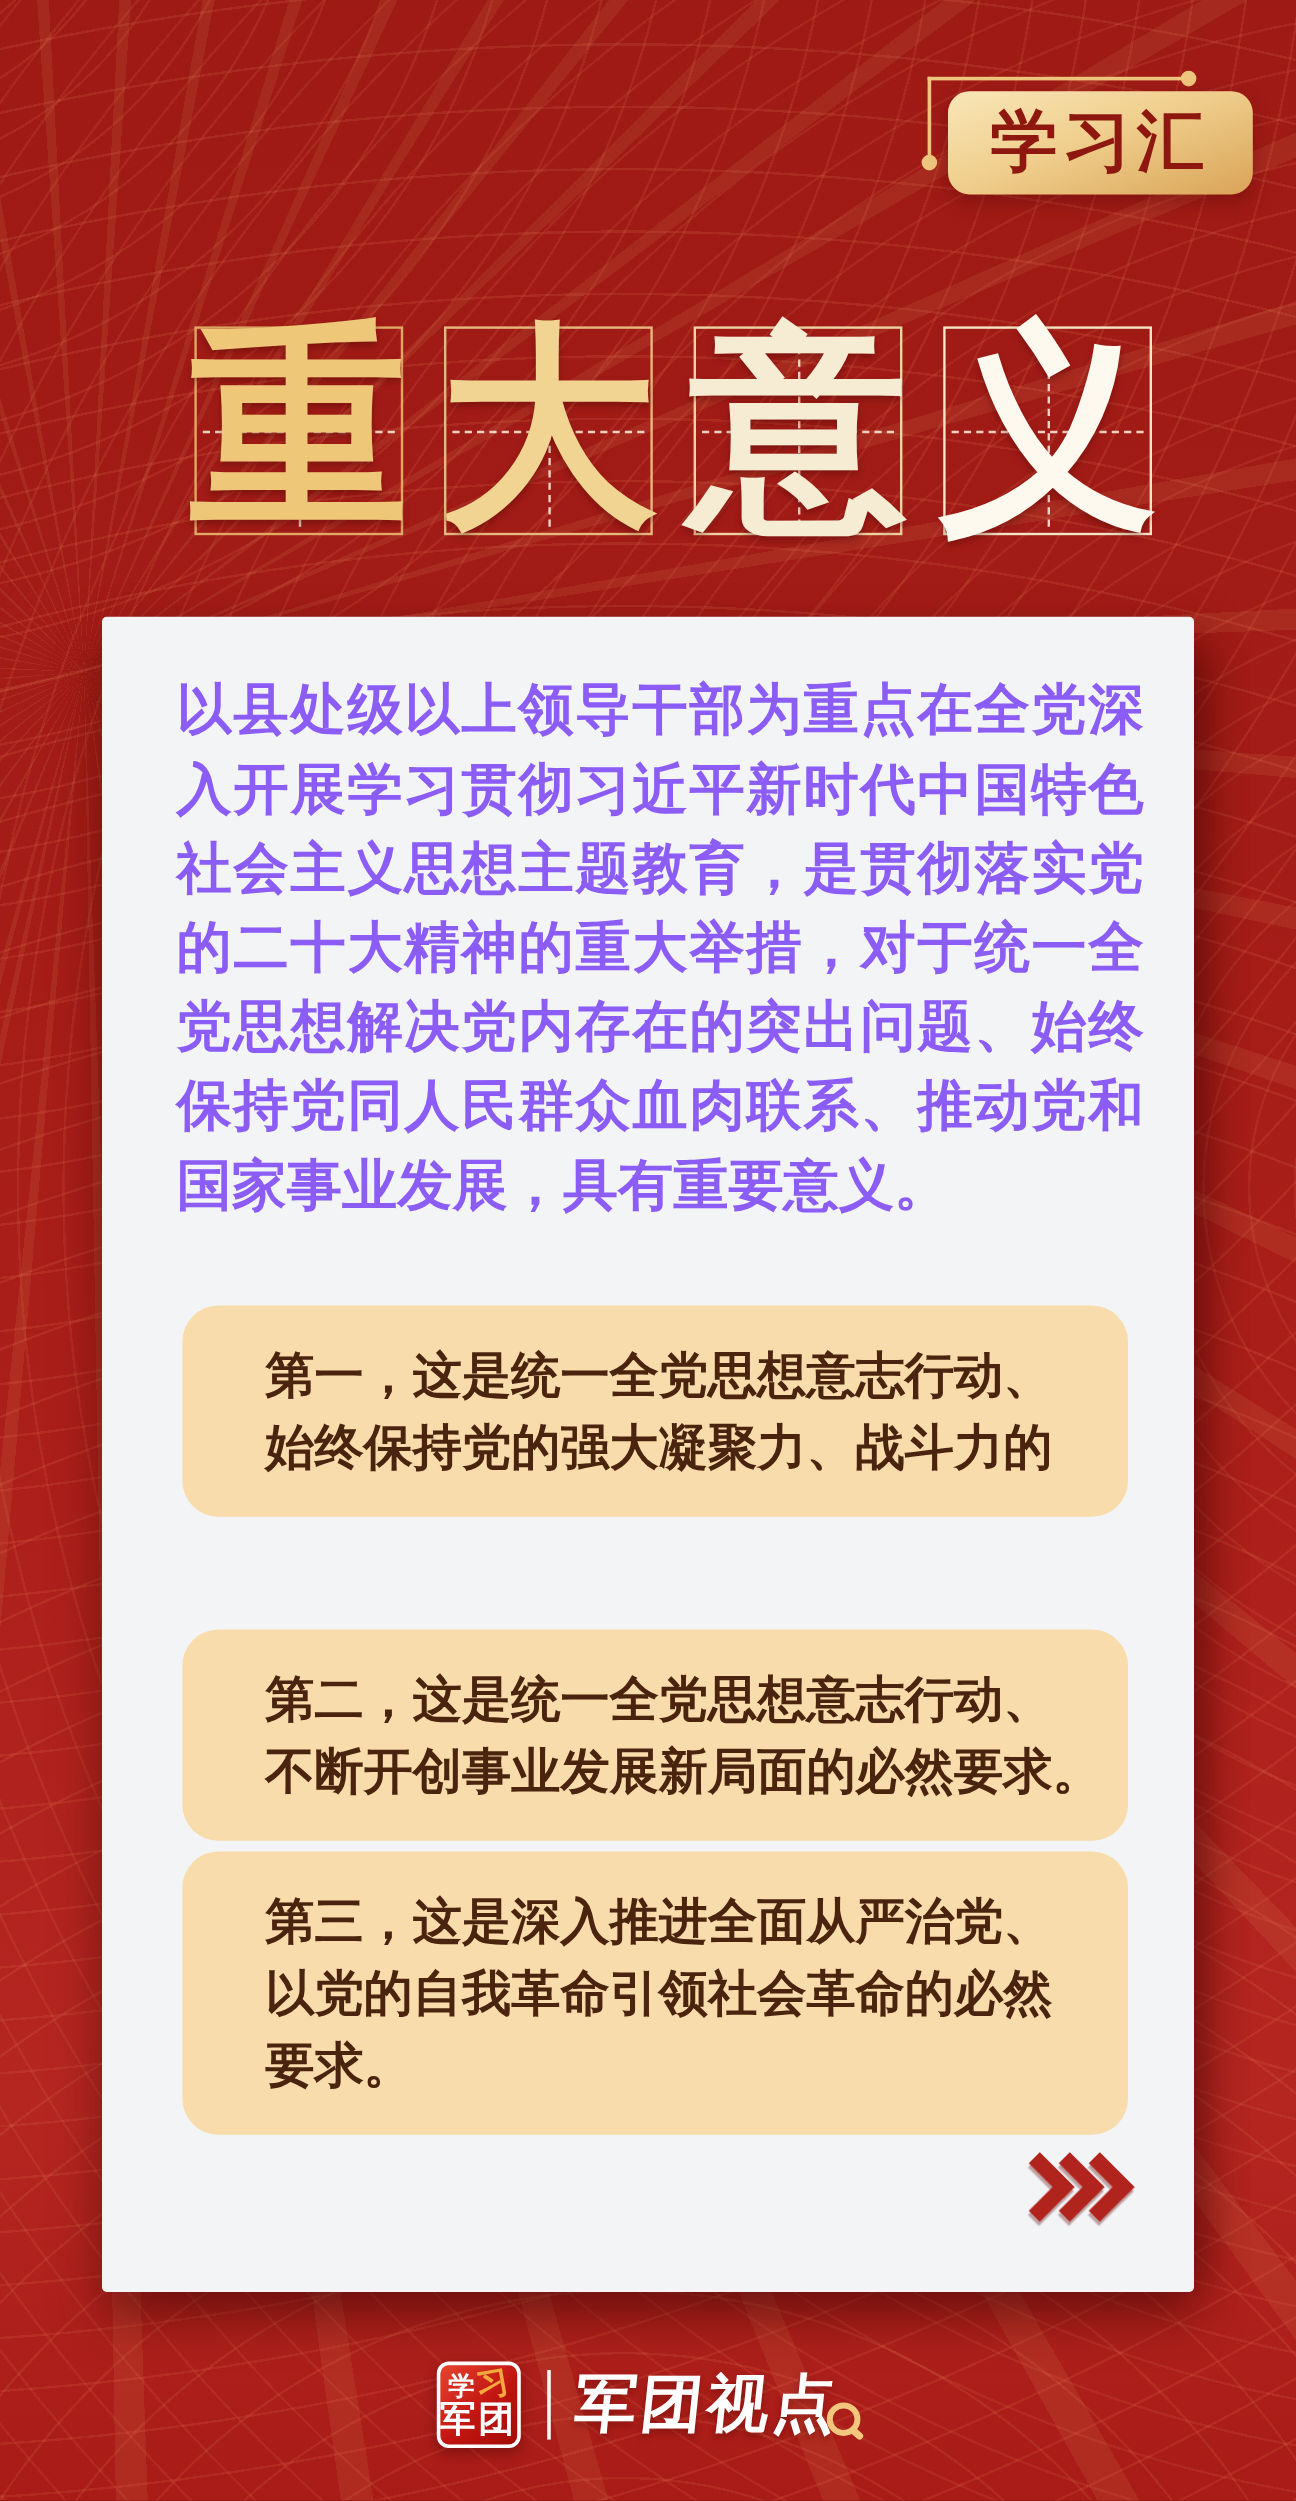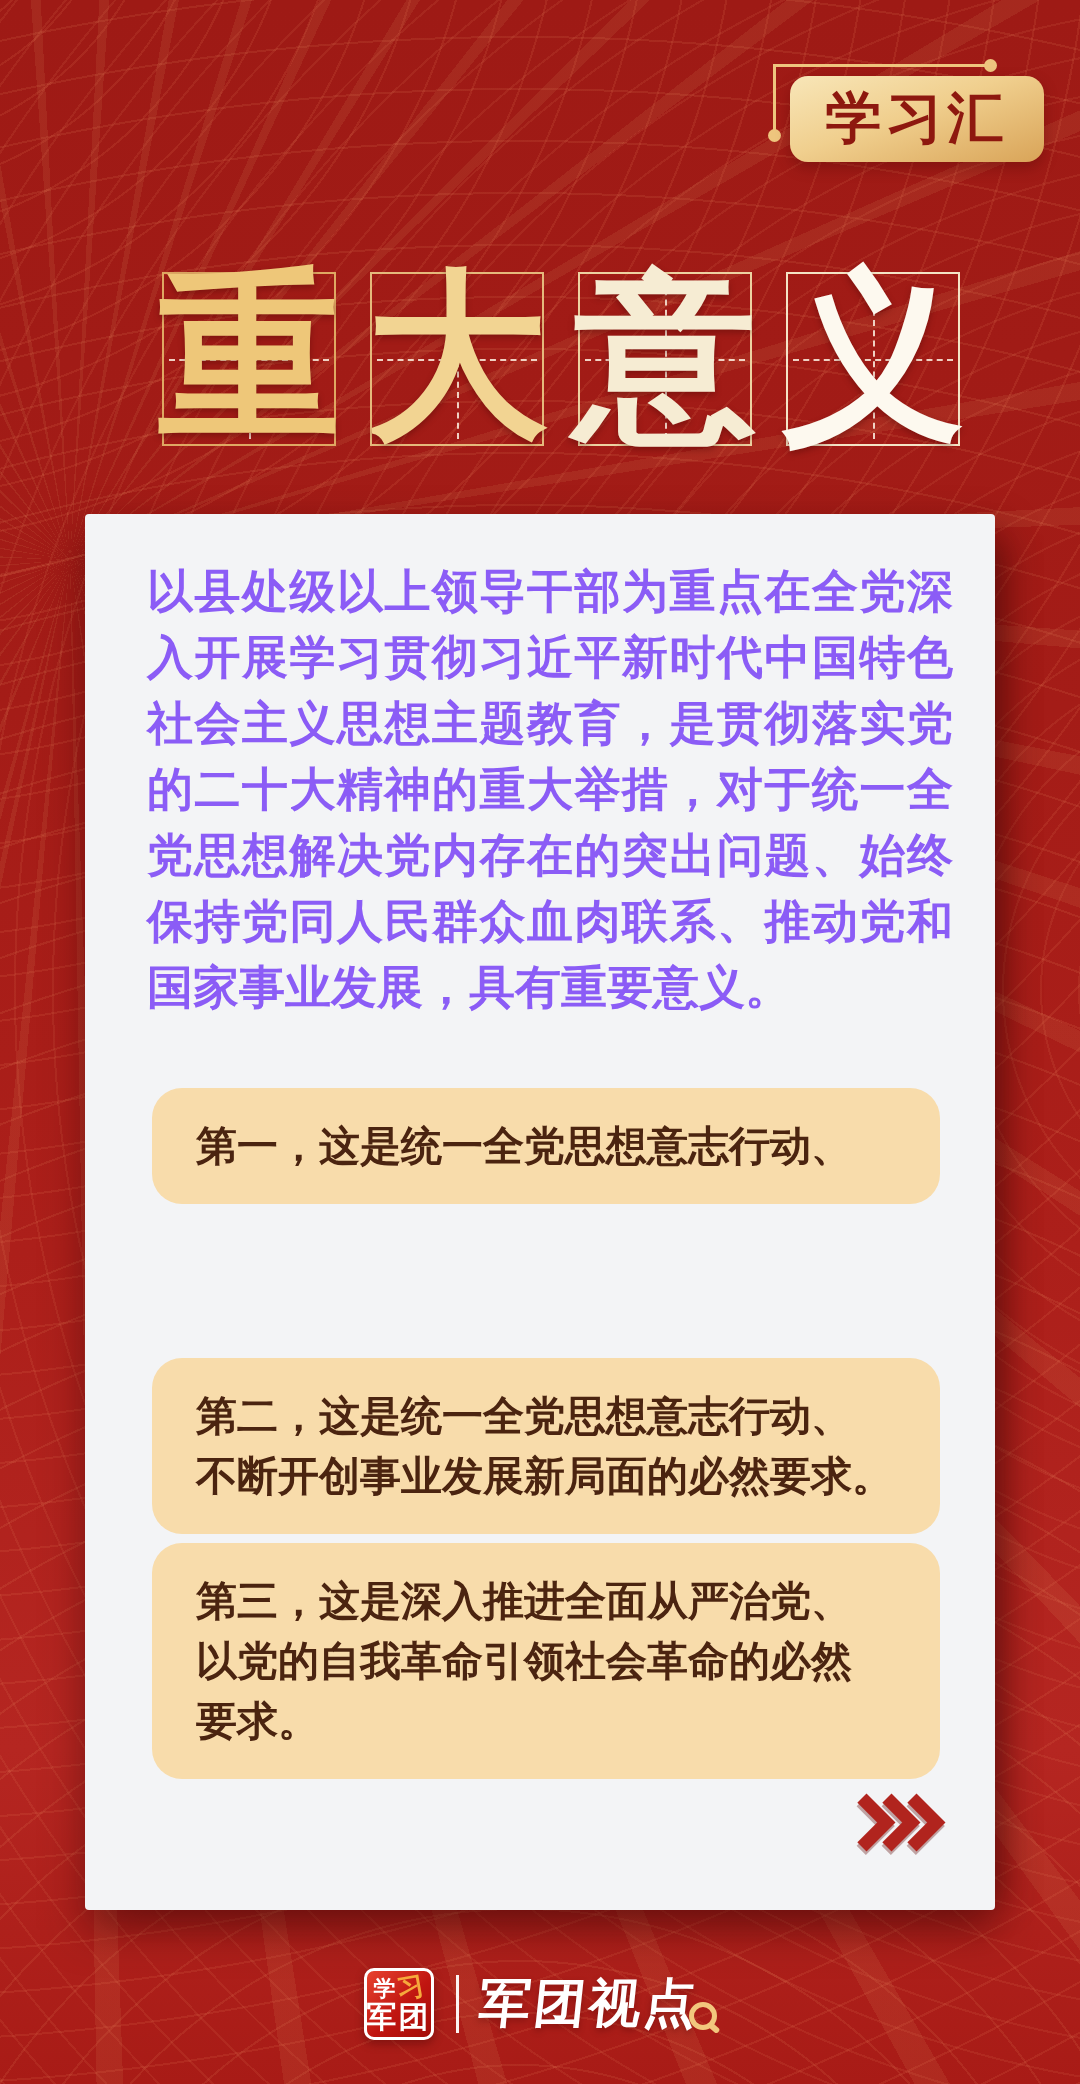--- a/index.html
+++ b/index.html
@@ -48,21 +48,21 @@
     background:#f3f4f6;border-radius:4px;
     box-shadow:0 20px 40px rgba(62,6,5,.5), 26px 10px 34px -18px rgba(62,6,5,.45);
   }
   .para{
     position:absolute;left:62px;top:44px;width:806px;margin:0;
     font-size:46px;line-height:66px;font-weight:700;color:#8b5cf6;
     text-align:justify;letter-spacing:0;
   }
   .note{
     position:absolute;left:67px;width:788px;box-sizing:border-box;
-    background:#f8dcab;border-radius:30px;padding:28px 44px;
+    background:#f8dcab;border-radius:30px;padding:28px 69px;
     font-family:"DejaVu Serif","Liberation Serif",serif;
     color:#4b2410;font-size:41px;line-height:60px;font-weight:600;
   }
   .note p{margin:0;white-space:nowrap;}
   .note-1{top:574px;}
   .note-2{top:844px;}
   .note-3{top:1029px;}
   .arrows{position:absolute;right:58px;top:1288px;display:flex;}
   .chev{
     display:inline-block;width:28px;height:28px;
@@ -127,20 +127,21 @@
       <span class="vline"></span>
       <span class="tchar" style="color: rgb(253, 249, 239);">义</span>
     </div>
   </div>
 
   <div class="card">
     <p class="para">以县处级以上领导干部为重点在全党深入开展学习贯彻习近平新时代中国特色社会主义思想主题教育，是贯彻落实党的二十大精神的重大举措，对于统一全党思想解决党内存在的突出问题、始终保持党同人民群众血肉联系、推动党和国家事业发展，具有重要意义。</p>
 
     <div class="note note-1">
       <p>第一，这是统一全党思想意志行动、</p>
+      <p>始终保持党的强大凝聚力、战斗力的</p>
     </div>
 
     <div class="note note-2">
       <p>第二，这是统一全党思想意志行动、</p>
       <p>不断开创事业发展新局面的必然要求。</p>
     </div>
 
     <div class="note note-3">
       <p>第三，这是深入推进全面从严治党、</p>
       <p>以党的自我革命引领社会革命的必然</p>

